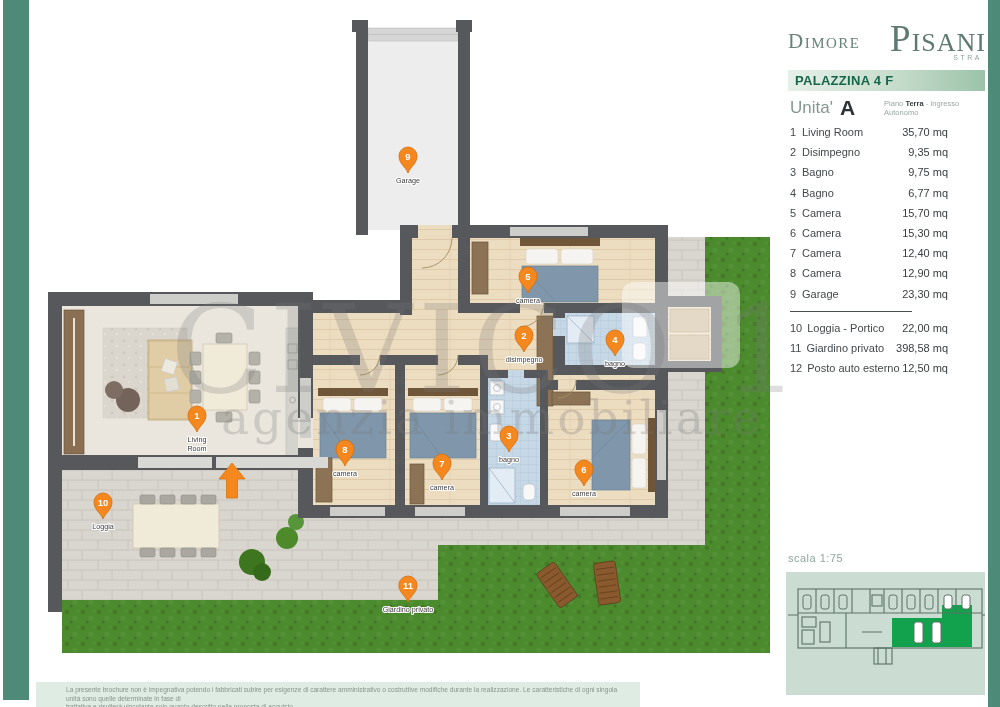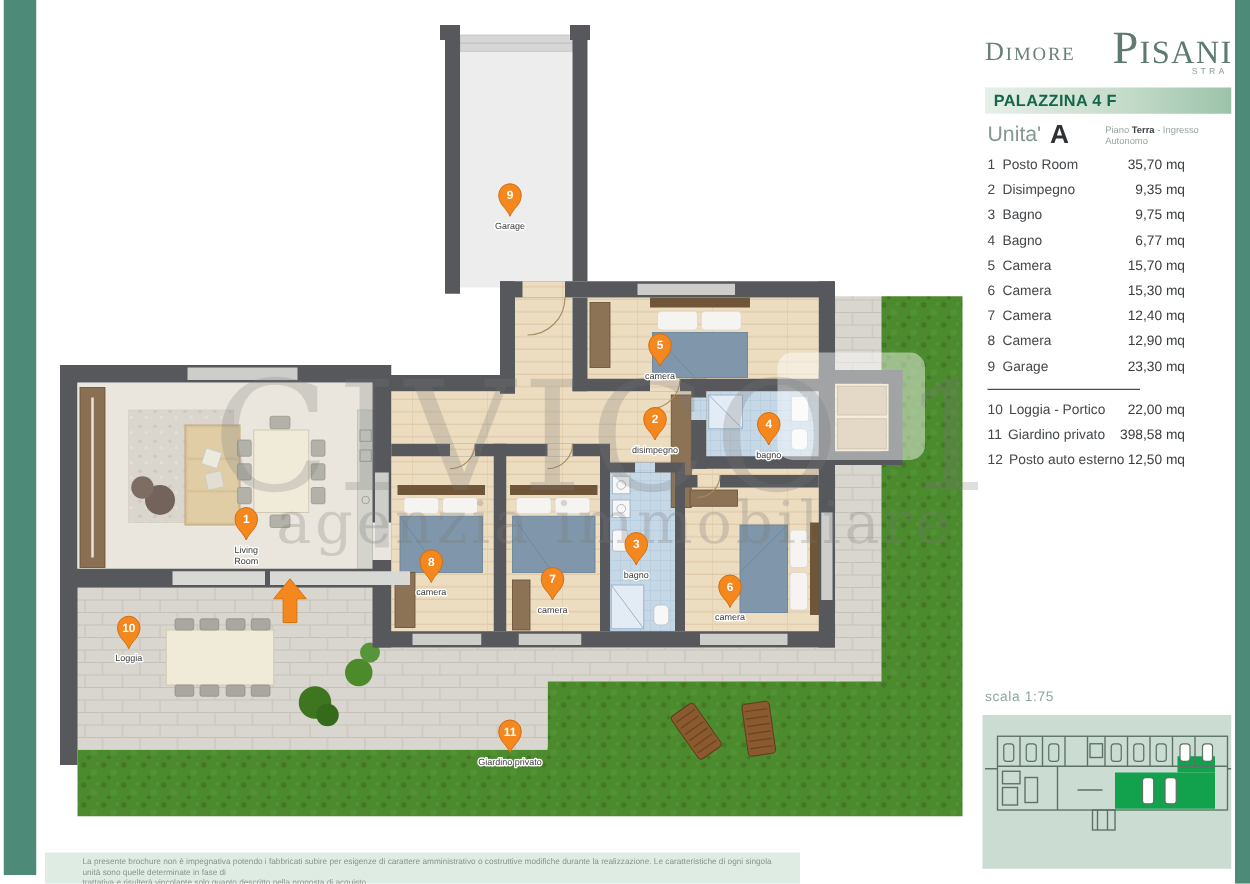--- a/index.html
+++ b/index.html
@@ -367,21 +367,21 @@
   <span class="unit-floor">
     <span>Piano</span>
     <b>Terra</b>
     <span>- Ingresso Autonomo</span>
   </span>
 </div>
 
 <div class="rooms-table">
   <div class="room-row">
     <span class="room-num">1</span>
-    <span class="room-name">Posto Room</span>
+    <span class="room-name">Living Room</span>
     <span class="room-area">35,70 mq</span>
   </div>
   <div class="room-row">
     <span class="room-num">2</span>
     <span class="room-name">Disimpegno</span>
     <span class="room-area">9,35 mq</span>
   </div>
   <div class="room-row">
     <span class="room-num">3</span>
     <span class="room-name">Bagno</span>

